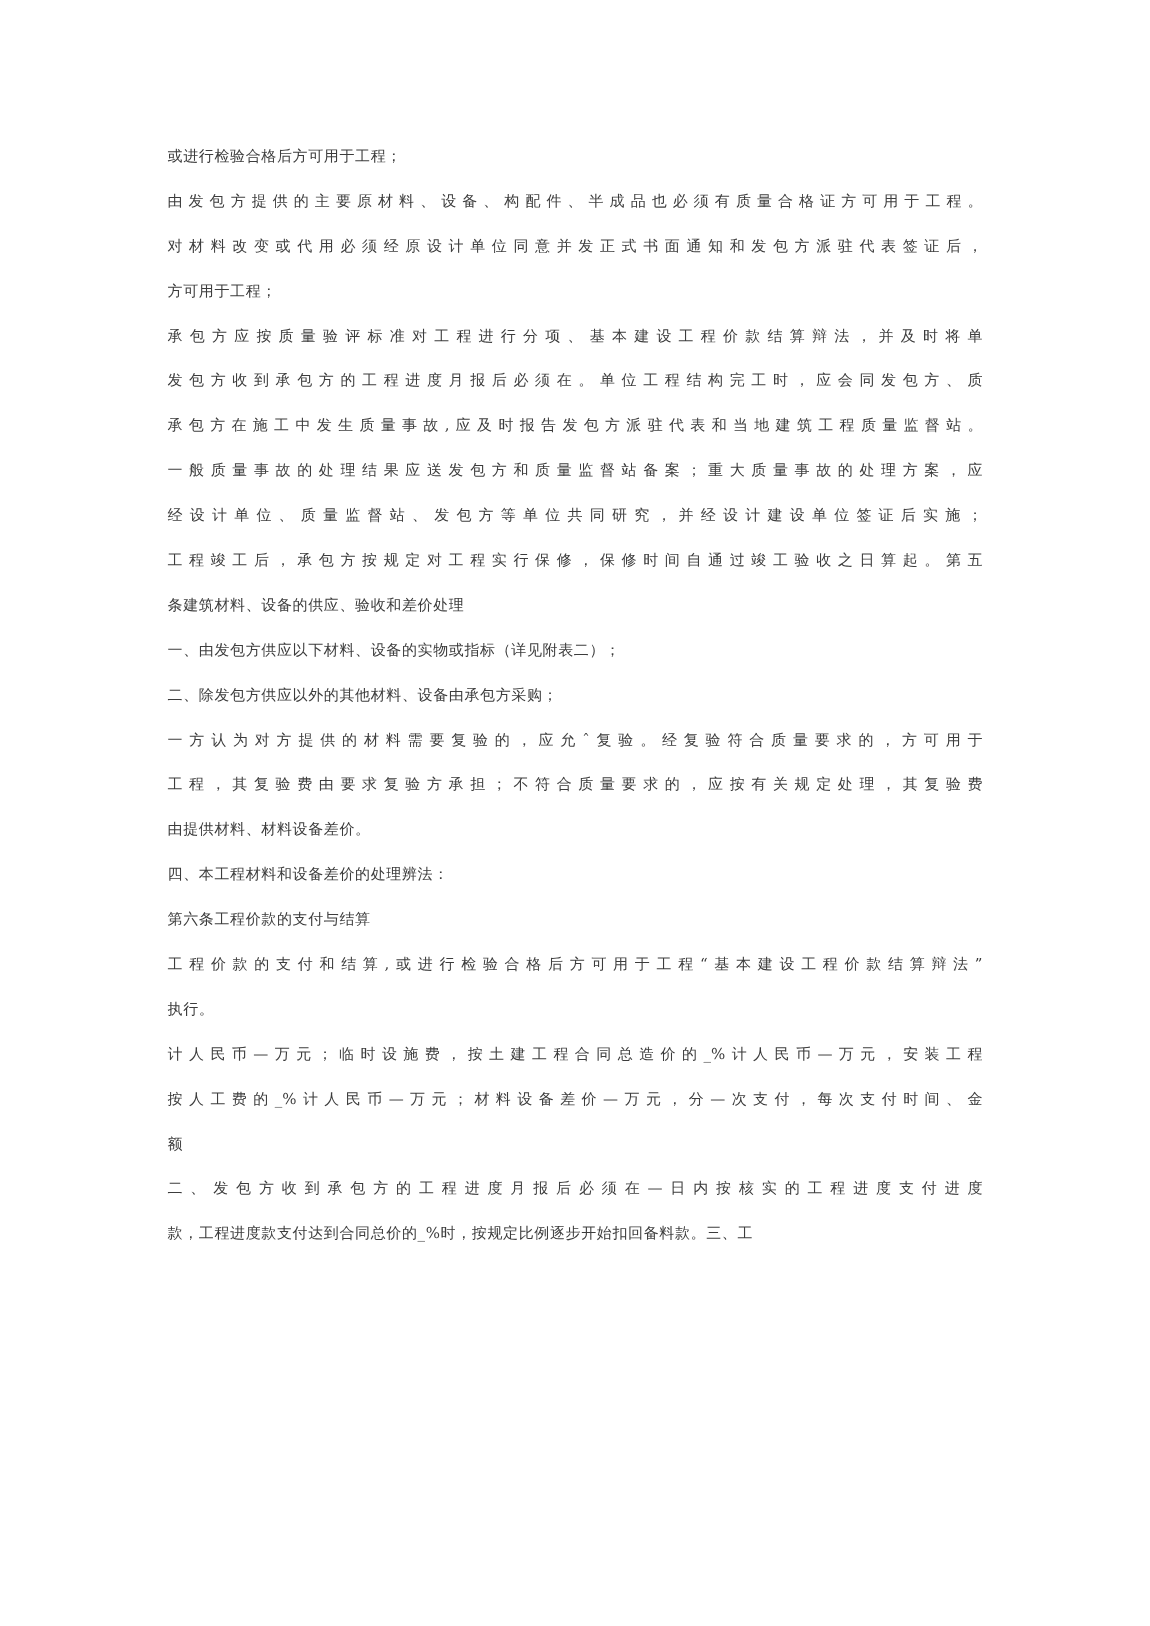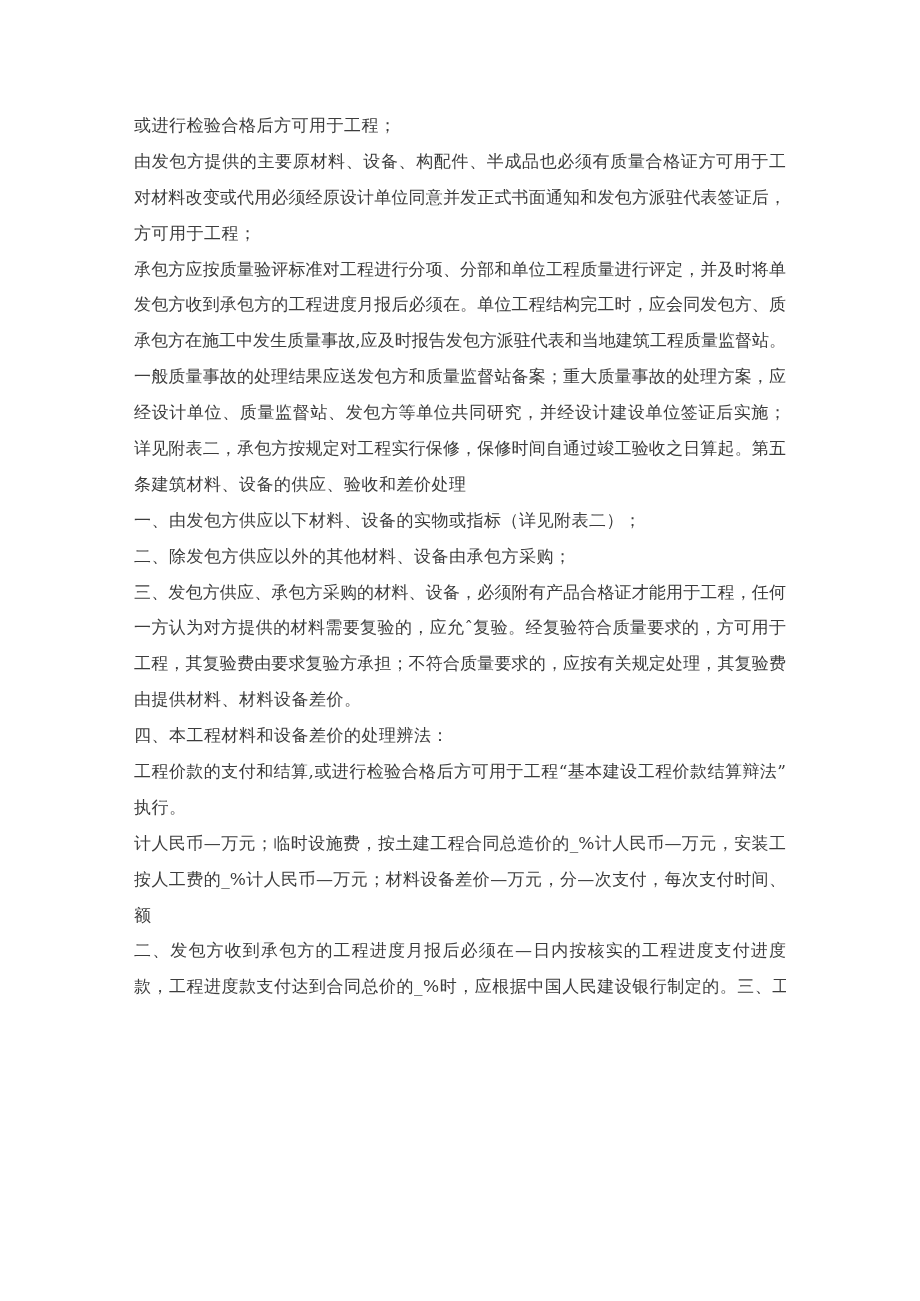--- a/index.html
+++ b/index.html
@@ -23,21 +23,21 @@
   .textblock {
     position: absolute;
     left: 134px;
     top: 108px;
     width: 652px;
   }
   .line {
     height: 35.9px;
     line-height: 35.9px;
     font-family: "DejaVu Serif", "Liberation Serif", serif;
-    font-size: 17px;
+    font-size: 12px;
     color: #3c3c3c;
     letter-spacing: 0.5px;
     white-space: nowrap;
     text-align: left;
     overflow: hidden;
   }
   .line.j {
     letter-spacing: 0;
     white-space: normal;
     text-align: justify;
@@ -46,35 +46,35 @@
 </style>
 </head>
 <body>
 
 <div class="page">
   <div class="textblock">
     <div class="line">或进行检验合格后方可用于工程；</div>
     <div class="line j">由发包方提供的主要原材料、设备、构配件、半成品也必须有质量合格证方可用于工程。</div>
     <div class="line j">对材料改变或代用必须经原设计单位同意并发正式书面通知和发包方派驻代表签证后，</div>
     <div class="line">方可用于工程；</div>
-    <div class="line j">承包方应按质量验评标准对工程进行分项、分部和单位工程质量进行评定，并及时将单</div>
+    <div class="line j">承包方应按质量验评标准对工程进行分项、基本建设工程价款结算辩法，并及时将单</div>
     <div class="line j">发包方收到承包方的工程进度月报后必须在。单位工程结构完工时，应会同发包方、质</div>
     <div class="line j">承包方在施工中发生质量事故,应及时报告发包方派驻代表和当地建筑工程质量监督站。</div>
     <div class="line j">一般质量事故的处理结果应送发包方和质量监督站备案；重大质量事故的处理方案，应</div>
     <div class="line j">经设计单位、质量监督站、发包方等单位共同研究，并经设计建设单位签证后实施；</div>
-    <div class="line j">详见附表二，承包方按规定对工程实行保修，保修时间自通过竣工验收之日算起。第五</div>
+    <div class="line j">工程竣工后，承包方按规定对工程实行保修，保修时间自通过竣工验收之日算起。第五</div>
     <div class="line">条建筑材料、设备的供应、验收和差价处理</div>
     <div class="line">一、由发包方供应以下材料、设备的实物或指标（详见附表二）；</div>
     <div class="line">二、除发包方供应以外的其他材料、设备由承包方采购；</div>
-    <div class="line j">三、发包方供应、承包方采购的材料、设备，必须附有产品合格证才能用于工程，任何</div>
     <div class="line j">一方认为对方提供的材料需要复验的，应允ˆ复验。经复验符合质量要求的，方可用于</div>
     <div class="line j">工程，其复验费由要求复验方承担；不符合质量要求的，应按有关规定处理，其复验费</div>
     <div class="line">由提供材料、材料设备差价。</div>
     <div class="line">四、本工程材料和设备差价的处理辨法：</div>
+    <div class="line">第六条工程价款的支付与结算</div>
     <div class="line j">工程价款的支付和结算,或进行检验合格后方可用于工程“基本建设工程价款结算辩法”</div>
     <div class="line">执行。</div>
     <div class="line j">计人民币—万元；临时设施费，按土建工程合同总造价的_%计人民币—万元，安装工程</div>
     <div class="line j">按人工费的_%计人民币—万元；材料设备差价—万元，分—次支付，每次支付时间、金</div>
     <div class="line">额</div>
     <div class="line j">二、发包方收到承包方的工程进度月报后必须在—日内按核实的工程进度支付进度</div>
-    <div class="line">款，工程进度款支付达到合同总价的_%时，应根据中国人民建设银行制定的。三、工</div>
+    <div class="line">款，工程进度款支付达到合同总价的_%时，按规定比例逐步开始扣回备料款。三、工</div>
   </div>
 </div>
 
 </body></html>

